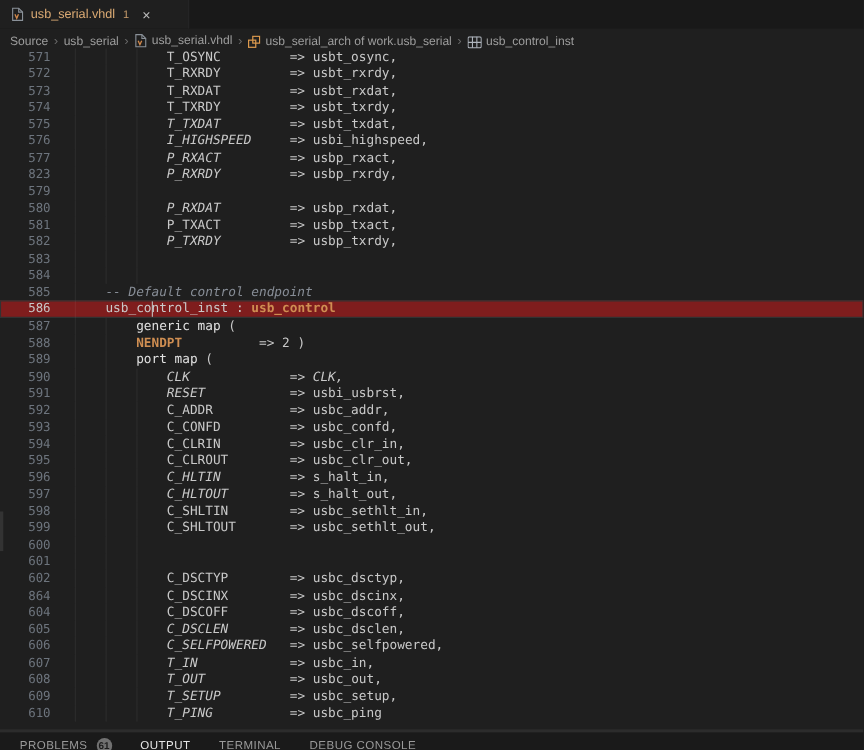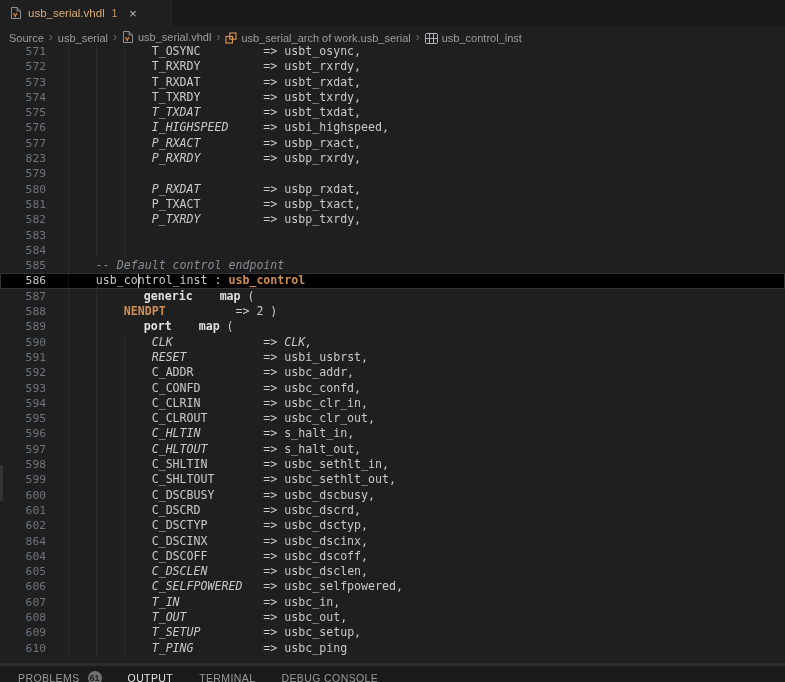--- a/index.html
+++ b/index.html
@@ -23,35 +23,35 @@
   #breadcrumbs{
     height:18px;display:flex;align-items:flex-end;padding-left:9px;
     font-size:11px;color:#9d9d9d;white-space:nowrap;
   }
   .crumb{display:flex;align-items:center;gap:4px;cursor:pointer;}
   .crumb-sep{color:#6a6a6a;font-size:12px;padding:0 5px;}
   .crumb .ic{display:flex;align-items:center;}
   
   #code{position:absolute;top:44px;left:0;width:785px;}
   .row{position:relative;height:15.3px;}
-  .row.cur{background:#000000;box-shadow:inset 0 0 0 1px #323232;}
+  .row.cur{background:#7f1d1d;box-shadow:inset 0 0 0 1px #323232;}
   .ln{
     position:absolute;left:0;top:0;width:46px;text-align:right;
     font-family:"DejaVu Sans Mono",monospace;font-size:11.3px;line-height:15.3px;
     color:#6d747d;cursor:pointer;
   }
   .row.cur .ln{color:#c6c6c6;}
   .src{
     position:absolute;left:40px;top:0;margin:0;
     font-family:"DejaVu Sans Mono",monospace;font-size:11.6px;line-height:15.3px;
     white-space:pre;color:#c9c9c9;
   }
   .t-d{color:#c9c9c9;}
   .t-i{color:#c9c9c9;font-style:italic;}
-  .t-k{color:#e0e0e0;font-weight:bold;margin-left:20px;}
+  .t-k{color:#e0e0e0;font-weight:normal;}
   .t-o{color:var(--accent-orange,#cf8e52);font-weight:bold;margin-top:12px;}
   .t-c{color:#878d96;font-style:italic;}
   .guide{position:absolute;top:0;bottom:0;width:1px;background:rgba(255,255,255,.06);}
   .caret{position:absolute;top:1px;height:13.5px;width:1.6px;background:#c0c0c0;}
   #left-mark{position:absolute;left:0;top:465px;width:3px;height:36px;background:#3c3c3c;opacity:.7;}
   
   #panel-border{position:absolute;top:663px;left:0;width:785px;height:3px;background:#2c2c2c;}
   #panel{
     position:absolute;top:666px;left:0;width:785px;height:16px;background:#1a1a1a;
     display:flex;align-items:flex-start;gap:26px;padding:4px 0 0 18px;box-sizing:border-box;
@@ -318,28 +318,26 @@
       <i class="guide" style="left: 95.896px;"></i>
       <i class="guide" style="left: 123.844px;"></i>
       <span class="ln">599</span>
       <pre class="src"><span class="t-d">                C_SHLTOUT       =&gt; usbc_sethlt_out,</span></pre>
     </div>
     <div class="row">
       <i class="guide" style="left: 67.948px;"></i>
       <i class="guide" style="left: 95.896px;"></i>
       <i class="guide" style="left: 123.844px;"></i>
       <span class="ln">600</span>
-      <pre class="src"><span class="t-d">                C_DSCBUSY       =&gt; usbc_dscbusy,</span></pre>
     </div>
     <div class="row">
       <i class="guide" style="left: 67.948px;"></i>
       <i class="guide" style="left: 95.896px;"></i>
       <i class="guide" style="left: 123.844px;"></i>
       <span class="ln">601</span>
-      <pre class="src"><span class="t-d">                C_DSCRD         =&gt; usbc_dscrd,</span></pre>
     </div>
     <div class="row">
       <i class="guide" style="left: 67.948px;"></i>
       <i class="guide" style="left: 95.896px;"></i>
       <i class="guide" style="left: 123.844px;"></i>
       <span class="ln">602</span>
       <pre class="src"><span class="t-d">                C_DSCTYP        =&gt; usbc_dsctyp,</span></pre>
     </div>
     <div class="row">
       <i class="guide" style="left: 67.948px;"></i>

